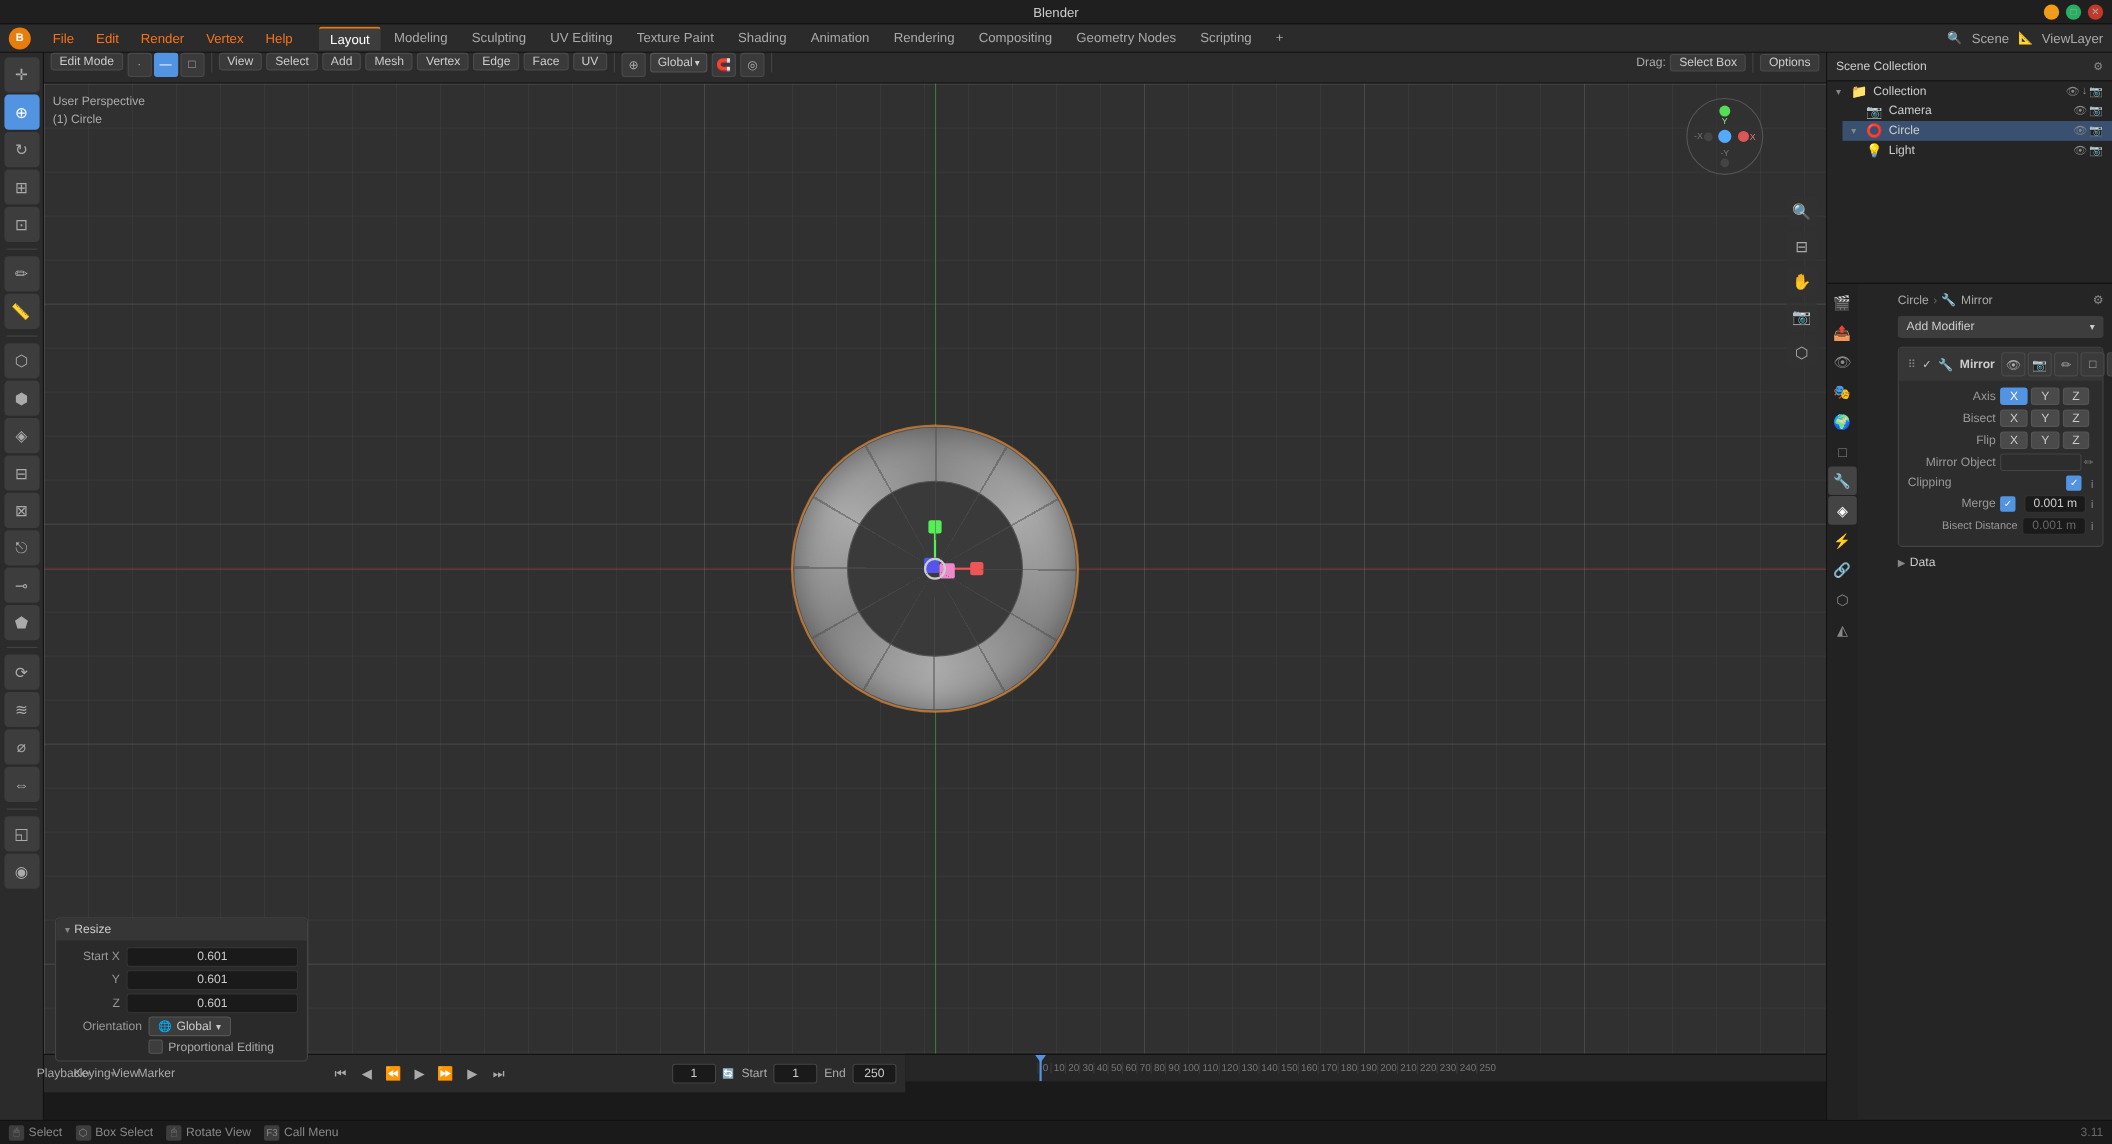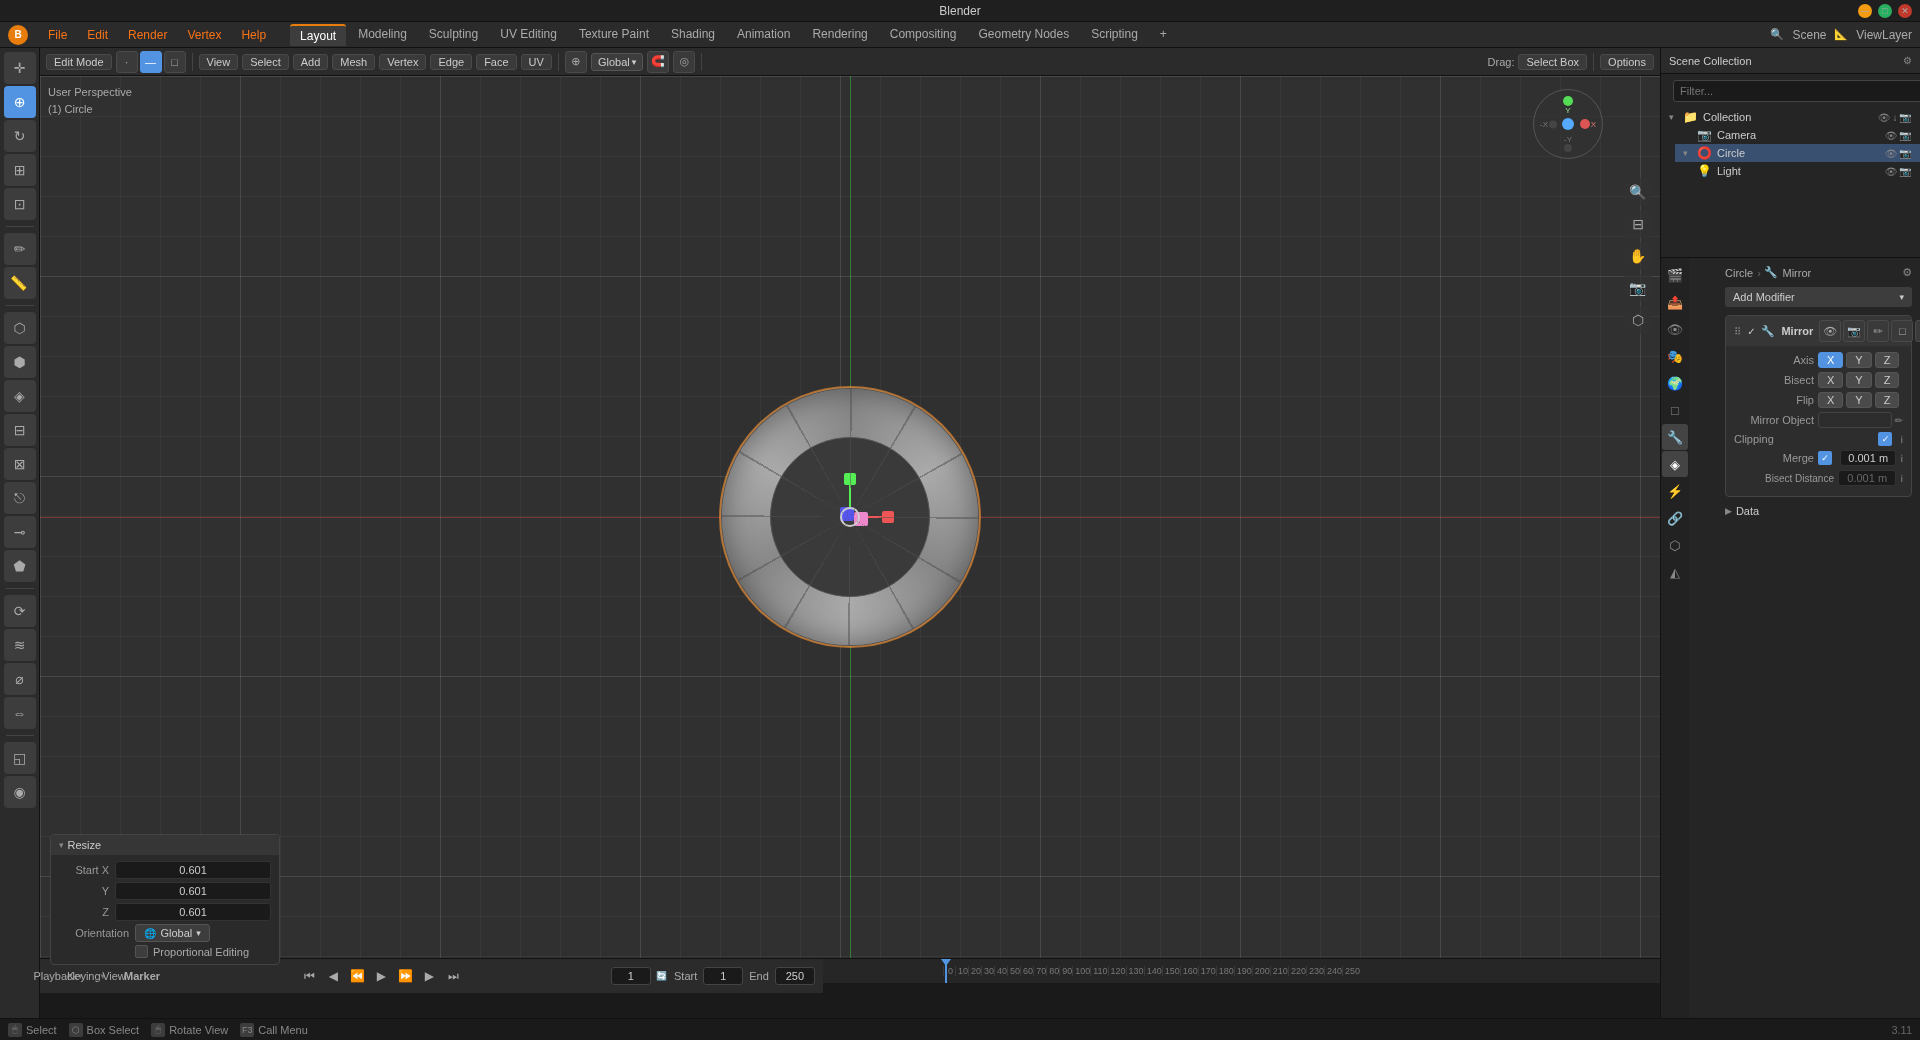--- a/index.html
+++ b/index.html
@@ -845,21 +845,21 @@
     <div class="tool-btn">≋</div>
     <div class="tool-btn">⌀</div>
     <div class="tool-btn">⇔</div>
     <div class="tool-separator"></div>
     <div class="tool-btn">◱</div>
     <div class="tool-btn">◉</div>
   </div>
 
   <div id="center-area">
 
-    <div id="viewport-header-row" style="height:28px;background:#2b2b2b;display:flex;align-items:center;padding:0 6px;gap:4px;border-bottom:1px solid #111;">
+    <div id="viewport-header-row" style="height:28px;background:#2b2b2b;display:flex;align-items:flex-start;padding:0 6px;gap:4px;border-bottom:1px solid #111;">
       <div class="vp-header-btn">Edit Mode</div>
       <div class="vp-icons">
         <div class="vp-icon-btn" title="Vertex">·</div>
         <div class="vp-icon-btn active" title="Edge">—</div>
         <div class="vp-icon-btn" title="Face">□</div>
       </div>
       <div class="vp-header-sep"></div>
       <div class="vp-header-btn">View</div>
       <div class="vp-header-btn">Select</div>
       <div class="vp-header-btn">Add</div>
@@ -957,21 +957,21 @@
           <span style="font-size:9px;color:#777;">▾</span>
         </div>
         <div class="timeline-btn">
           <span style="font-size:11px;color:#aaa;">Keying</span>
           <span style="font-size:9px;color:#777;">▾</span>
         </div>
         <div class="timeline-btn">
           <span style="font-size:11px;color:#aaa;">View</span>
         </div>
         <div class="timeline-btn">
-          <span style="font-size:11px;color:#aaa;font-weight:bold;">Marker</span>
+          <span style="font-size:11px;color:#aaa;">Marker</span>
         </div>
         <div style="margin-left:auto;display:flex;align-items:center;gap:4px;">
           <div class="timeline-btn">⏮</div>
           <div class="timeline-btn">◀</div>
           <div class="timeline-btn">⏪</div>
           <div class="timeline-btn">▶</div>
           <div class="timeline-btn">⏩</div>
           <div class="timeline-btn">▶</div>
           <div class="timeline-btn">⏭</div>
         </div>
@@ -1019,23 +1019,20 @@
     </div>
   </div>
 
   <div id="side-panels">
 
     <div id="outliner">
       <div class="panel-header">
         <span class="panel-title">Scene Collection</span>
         <span style="font-size:10px;color:#888;cursor:pointer;">⚙</span>
       </div>
-      <div style="padding:2px 4px;">
-        <input class="outliner-search" type="text" placeholder="Filter..." style="">
-      </div>
 
       <div class="outliner-item">
         <span class="outliner-expand">▾</span>
         <span class="outliner-icon">📁</span>
         <span class="outliner-label">Collection</span>
         <div class="outliner-actions">
           <span class="outliner-action">👁</span>
           <span class="outliner-action">↓</span>
           <span class="outliner-action">📷</span>
         </div>

